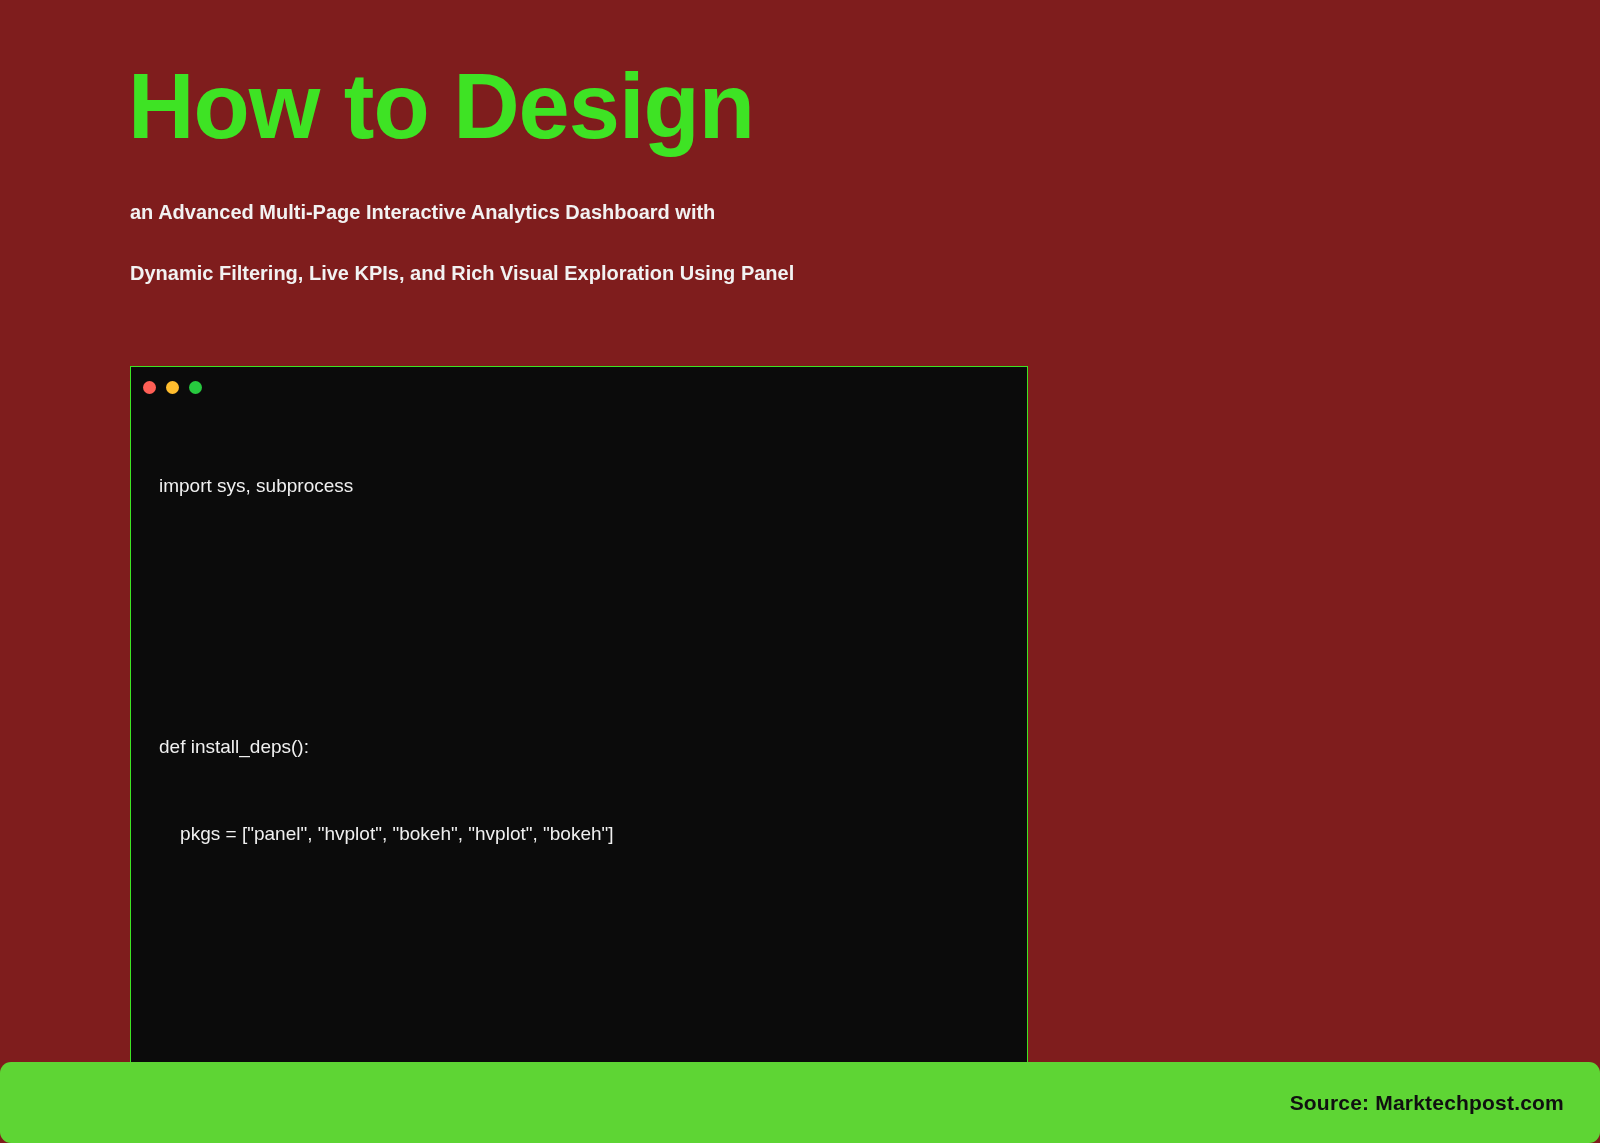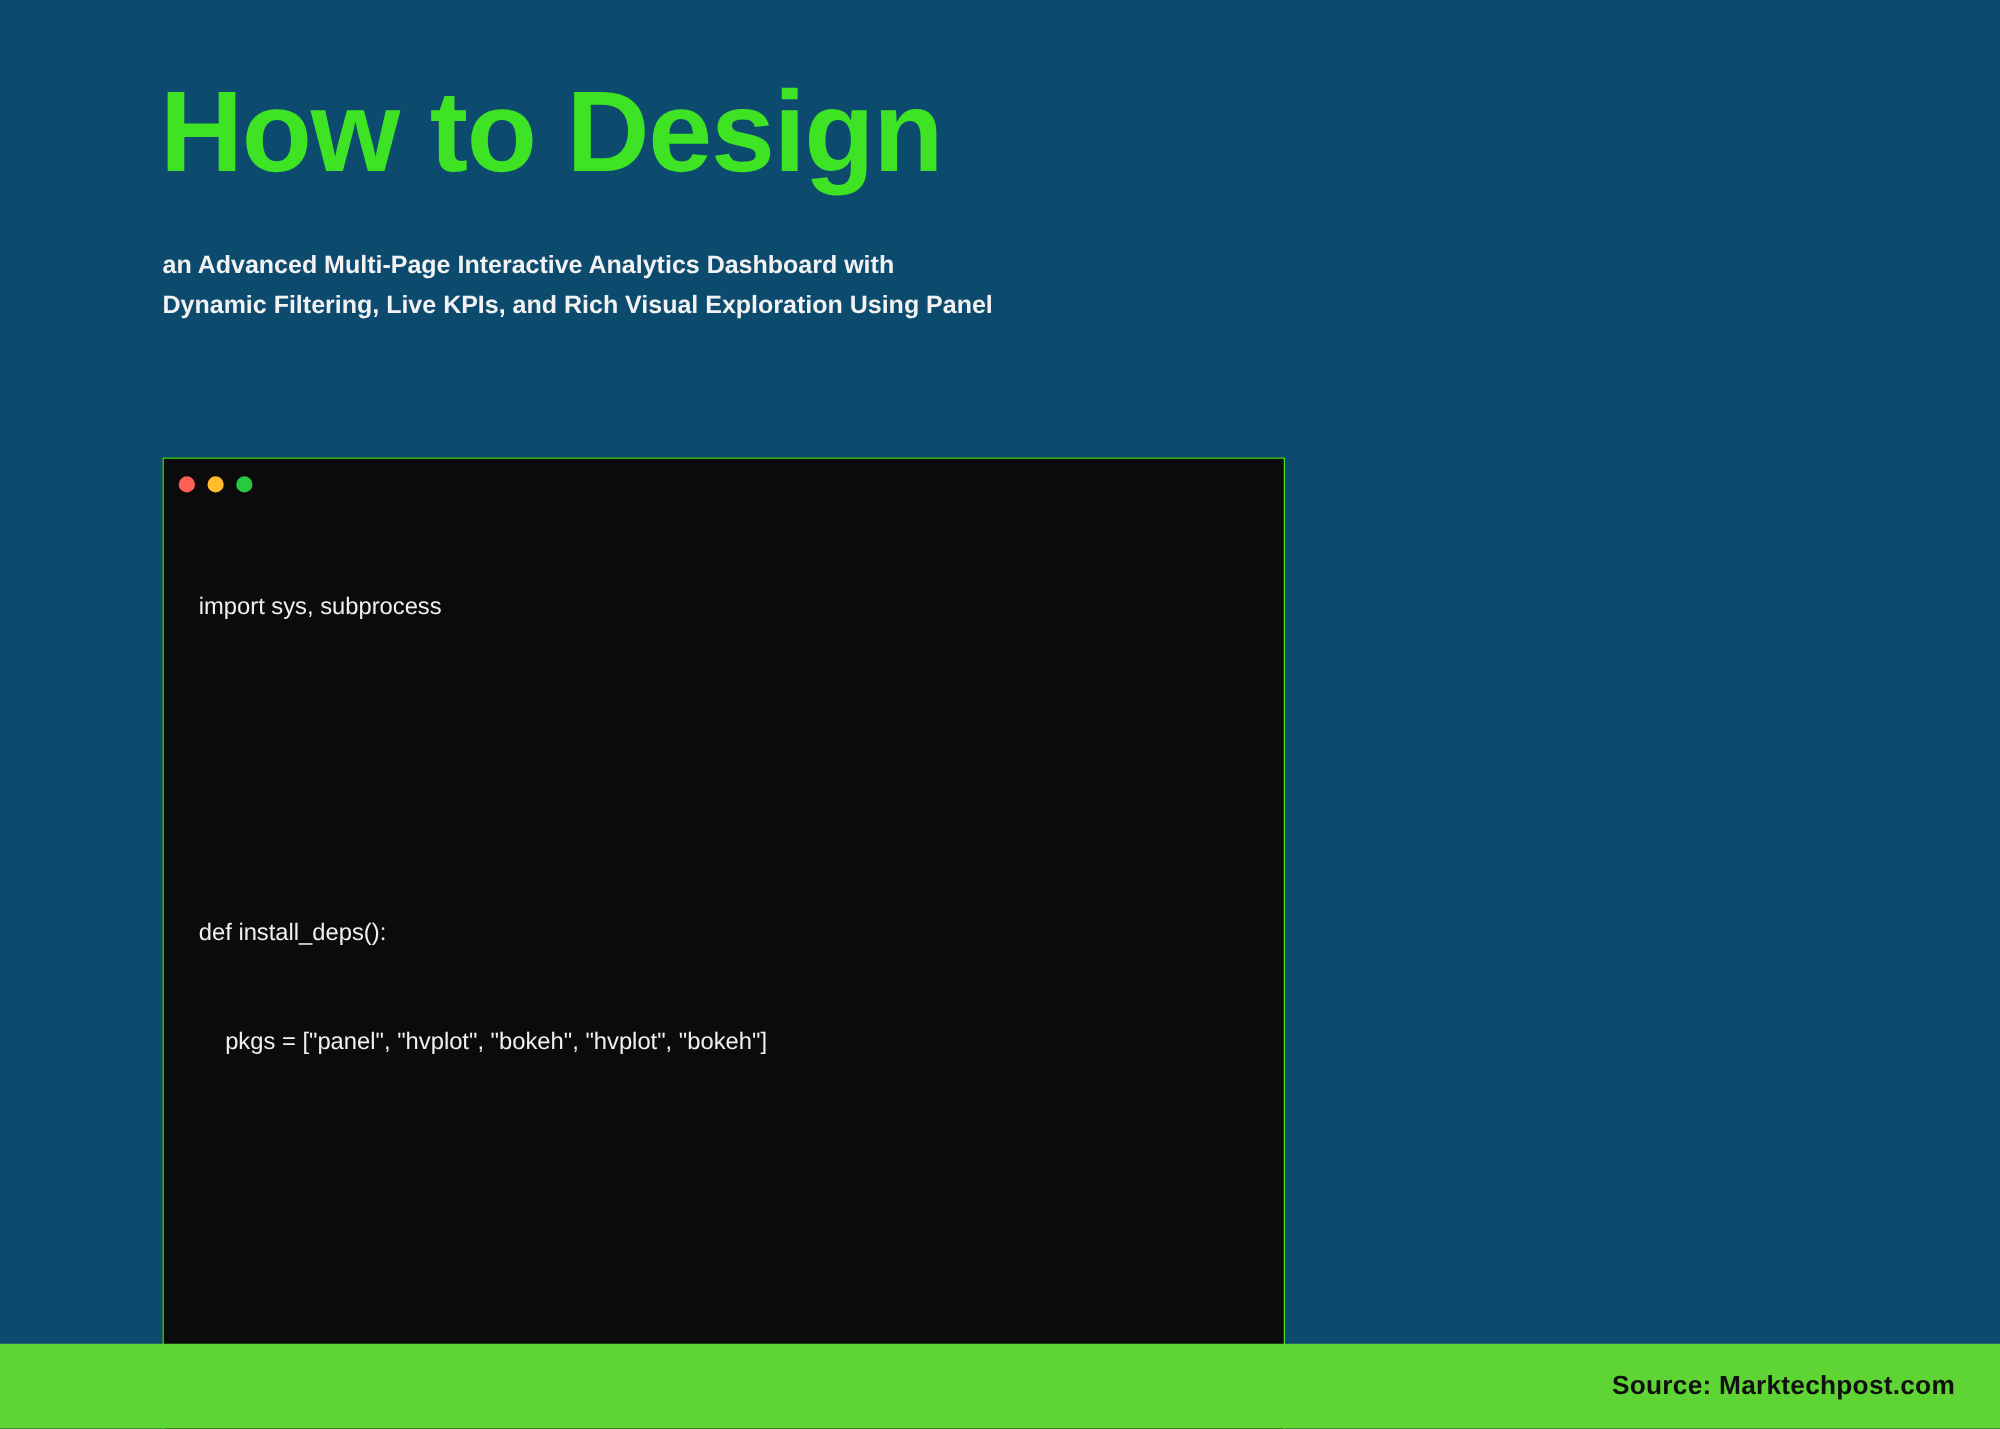--- a/index.html
+++ b/index.html
@@ -10,21 +10,21 @@
   body {
     width: 1600px;
     height: 1143px;
     overflow: hidden;
     font-family: "Liberation Sans", sans-serif;
     position: relative;
   }
   .page {
     position: absolute;
     inset: 0;
-    background: #0c4a6e;
+    background: #7f1d1d;
     display: flex;
     flex-direction: column;
   }
   .content {
     flex: 1 1 auto;
     padding: 60px 0 0 0;
     position: relative;
   }
   .headline {
     position: absolute;
@@ -42,20 +42,21 @@
     left: 130px;
     top: 196px;
     width: 1330px;
     color: #f2f2f2;
     font-size: 20px;
     line-height: 1.62;
     font-weight: 700;
   }
   .subhead .line2 {
     display: block;
+    margin-top: 29px;
   }
   .code-window {
     position: absolute;
     left: 130px;
     top: 366px;
     width: 898px;
     height: 794px;
     border: 1.5px solid #3ee324;
     background: #0b0b0b;
     box-sizing: border-box;
@@ -97,25 +98,26 @@
     text-decoration-style: wavy;
     text-decoration-color: #c1452f;
     text-decoration-thickness: 1px;
     text-underline-offset: 3px;
   }
   .footer {
     position: absolute;
     left: 0;
     right: 0;
     bottom: 0;
-    height: 68px;
+    height: 81px;
     background: #5ed534;
     display: flex;
     align-items: center;
     justify-content: flex-end;
+    border-radius: 11px;
   }
   .source {
     color: #101010;
     font-size: 21px;
     font-weight: 700;
     padding-right: 36px;
     letter-spacing: 0.2px;
   }
 </style>
 </head>

